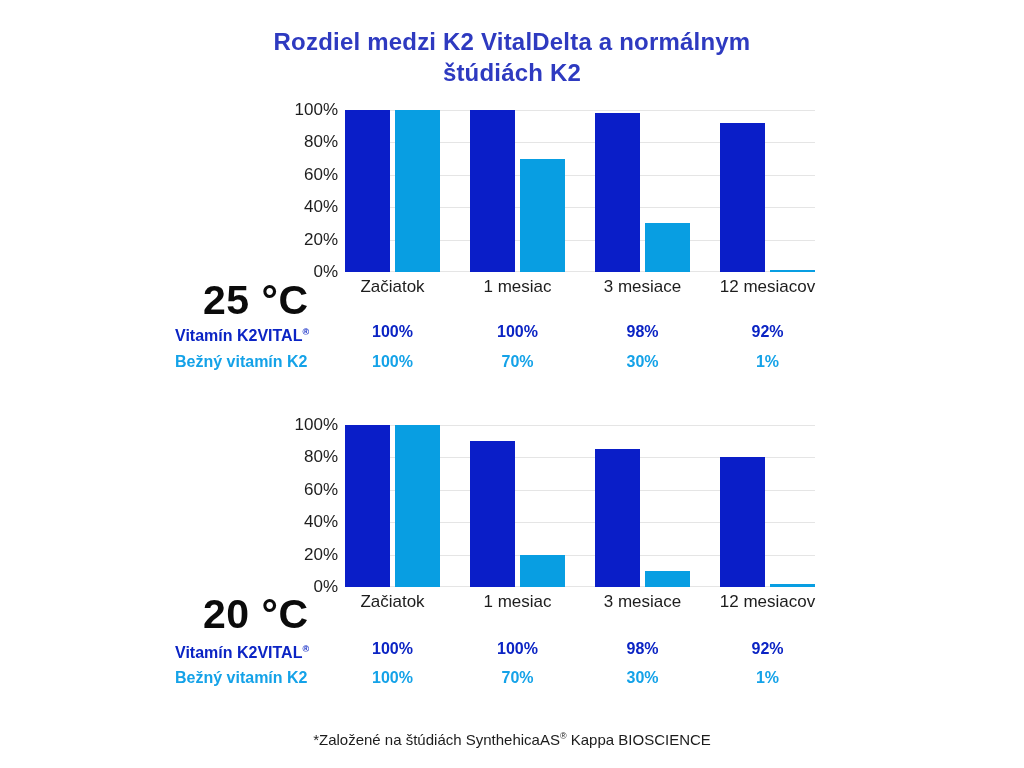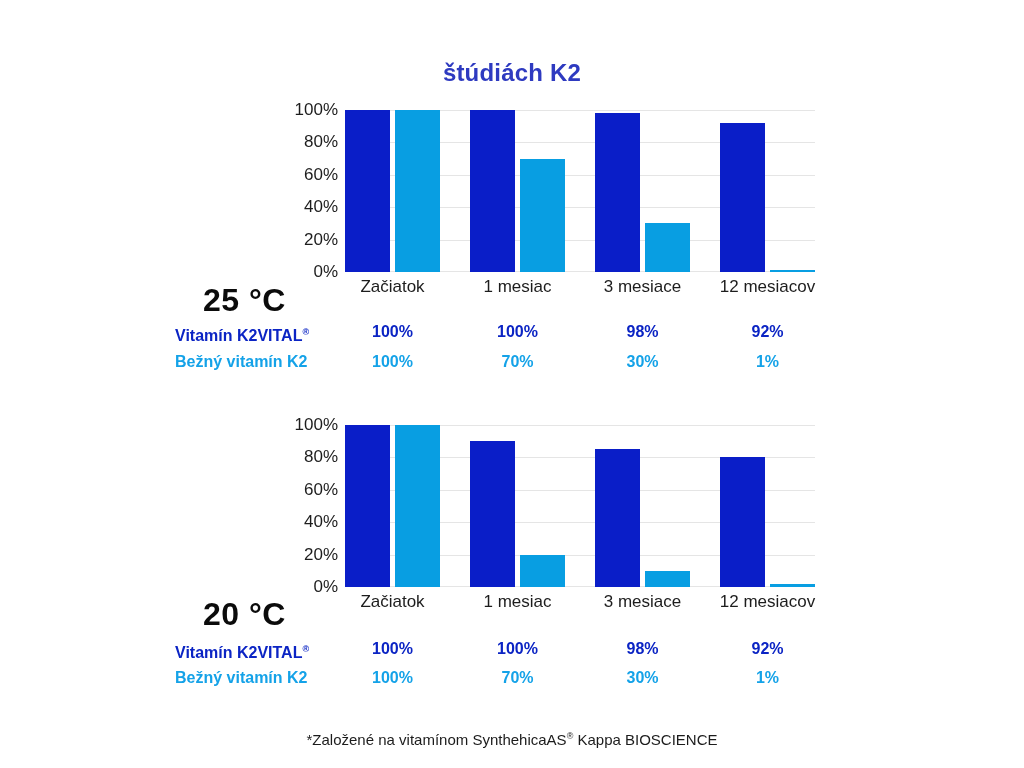--- a/index.html
+++ b/index.html
@@ -61,21 +61,21 @@
   .xlabel {
     position: absolute;
     text-align: center;
     font-size: 17px;
     line-height: 20px;
     color: #1d1d1d;
     white-space: nowrap;
   }
   .temp-label {
     position: absolute;
-    font-size: 32px;
+    font-size: 41px;
     line-height: 34px;
     font-weight: bold;
     color: #0b0b0b;
     white-space: nowrap;
     letter-spacing: 0.5px;
   }
   .row-label {
     position: absolute;
     font-size: 16px;
     line-height: 20px;
@@ -102,21 +102,21 @@
     font-size: 15px;
     line-height: 18px;
     color: #1c1c1c;
   }
 </style>
 </head>
 <body>
 
 <div class="canvas">
   <div class="title" style="color: rgb(46, 58, 192);">
-    <br>
+    <span>Rozdiel medzi K2 VitalDelta a normálnym</span><br>
     <span>štúdiách K2</span>
   </div>
 
   <div class="chart-section">
       <div class="ytick" style="right: 686px; top: 100px; width: 60px;">100%</div>
       <div class="ytick" style="right: 686px; top: 132.4px; width: 60px;">80%</div>
       <div class="ytick" style="right: 686px; top: 164.8px; width: 60px;">60%</div>
       <div class="ytick" style="right: 686px; top: 197.2px; width: 60px;">40%</div>
       <div class="ytick" style="right: 686px; top: 229.6px; width: 60px;">20%</div>
       <div class="ytick" style="right: 686px; top: 262px; width: 60px;">0%</div>
@@ -202,15 +202,15 @@
       <div class="tvalue" style="left: 582.5px; top: 639px; width: 120px; color: rgb(11, 36, 196);">98%</div>
       <div class="tvalue" style="left: 707.5px; top: 639px; width: 120px; color: rgb(11, 36, 196);">92%</div>
       <div class="row-label" style="left: 175px; top: 668px; color: rgb(20, 162, 232);">Bežný vitamín K2</div>
       <div class="tvalue" style="left: 332.5px; top: 668px; width: 120px; color: rgb(20, 162, 232);">100%</div>
       <div class="tvalue" style="left: 457.5px; top: 668px; width: 120px; color: rgb(20, 162, 232);">70%</div>
       <div class="tvalue" style="left: 582.5px; top: 668px; width: 120px; color: rgb(20, 162, 232);">30%</div>
       <div class="tvalue" style="left: 707.5px; top: 668px; width: 120px; color: rgb(20, 162, 232);">1%</div>
     </div>
 
   <div class="footnote">
-    <span>*Založené na vitamínom SynthehicaAS</span><sup>®</sup><span> Kappa BIOSCIENCE</span>
+    <span>*Založené na štúdiách SynthehicaAS</span><sup>®</sup><span> Kappa BIOSCIENCE</span>
   </div>
 </div>
 
 </body></html>

